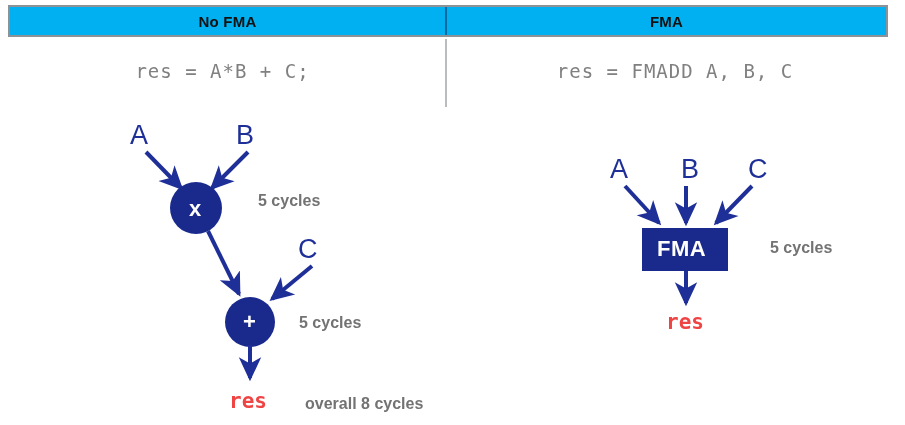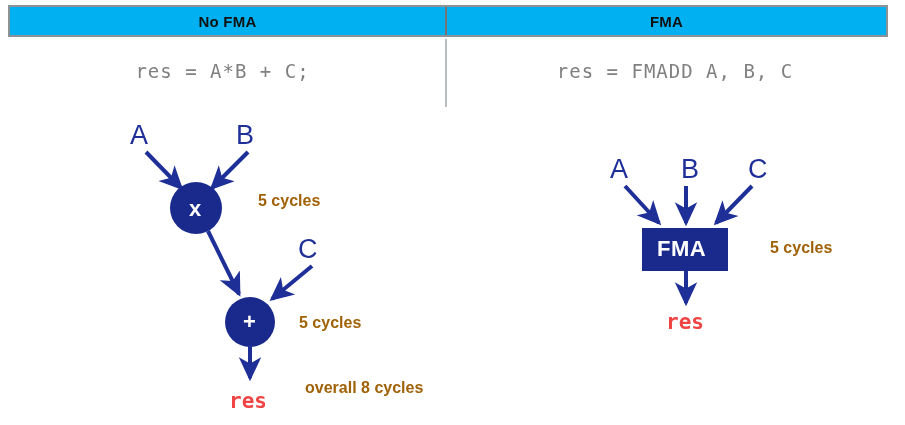--- a/index.html
+++ b/index.html
@@ -29,21 +29,21 @@
     box-sizing: border-box;
   }
   .header-cell {
     background: #00b0f0;
     display: flex;
     align-items: center;
     justify-content: center;
     box-sizing: border-box;
     height: 100%;
   }
-  .header-cell.left  { width: 437px; border-right: 2px solid #737373; align-items: center; }
+  .header-cell.left  { width: 437px; border-right: 2px solid #0369a1; align-items: center; }
   .header-cell.right { flex: 1 1 auto; }
   .header-cell span {
     font-family: "Liberation Sans", sans-serif;
     font-size: 15px;
     font-weight: bold;
     color: #111111;
     letter-spacing: 0.2px;
   }
 
   
@@ -92,21 +92,21 @@
     font-size: 21px;
     font-weight: bold;
     color: #ef4444;
     line-height: 1;
   }
   .cycles-label {
     position: absolute;
     font-family: "Liberation Sans", sans-serif;
     font-size: 16px;
     font-weight: bold;
-    color: #a16207;
+    color: #737373;
     line-height: 1;
     white-space: nowrap;
   }
   .node-glyph {
     position: absolute;
     font-family: "Liberation Sans", sans-serif;
     font-weight: bold;
     color: #ffffff;
     line-height: 1;
     white-space: nowrap;
@@ -169,21 +169,21 @@
   <div class="var-label" style="left:236px; top:122px;">B</div>
   <div class="var-label" style="left:298px; top:236px;">C</div>
 
   <div class="node-glyph op" style="left:189px; top:198px;">x</div>
   <div class="node-glyph op" style="left:243px; top:311px;">+</div>
 
   <div class="cycles-label" style="left:258px; top:193px;">5 cycles</div>
   <div class="cycles-label" style="left:299px; top:315px;">5 cycles</div>
 
   <div class="mono-label" style="left:229px; top:391px;">res</div>
-  <div class="cycles-label" style="left:305px; top:380px;">overall 8 cycles</div>
+  <div class="cycles-label" style="left:305px; top:396px;">overall 8 cycles</div>
 
   <div class="var-label" style="left:610px; top:156px;">A</div>
   <div class="var-label" style="left:681px; top:156px;">B</div>
   <div class="var-label" style="left:748px; top:156px;">C</div>
 
   <div class="node-glyph box" style="left:657px; top:238px;">FMA</div>
 
   <div class="cycles-label" style="left:770px; top:240px;">5 cycles</div>
 
   <div class="mono-label" style="left:666px; top:312px;">res</div>

